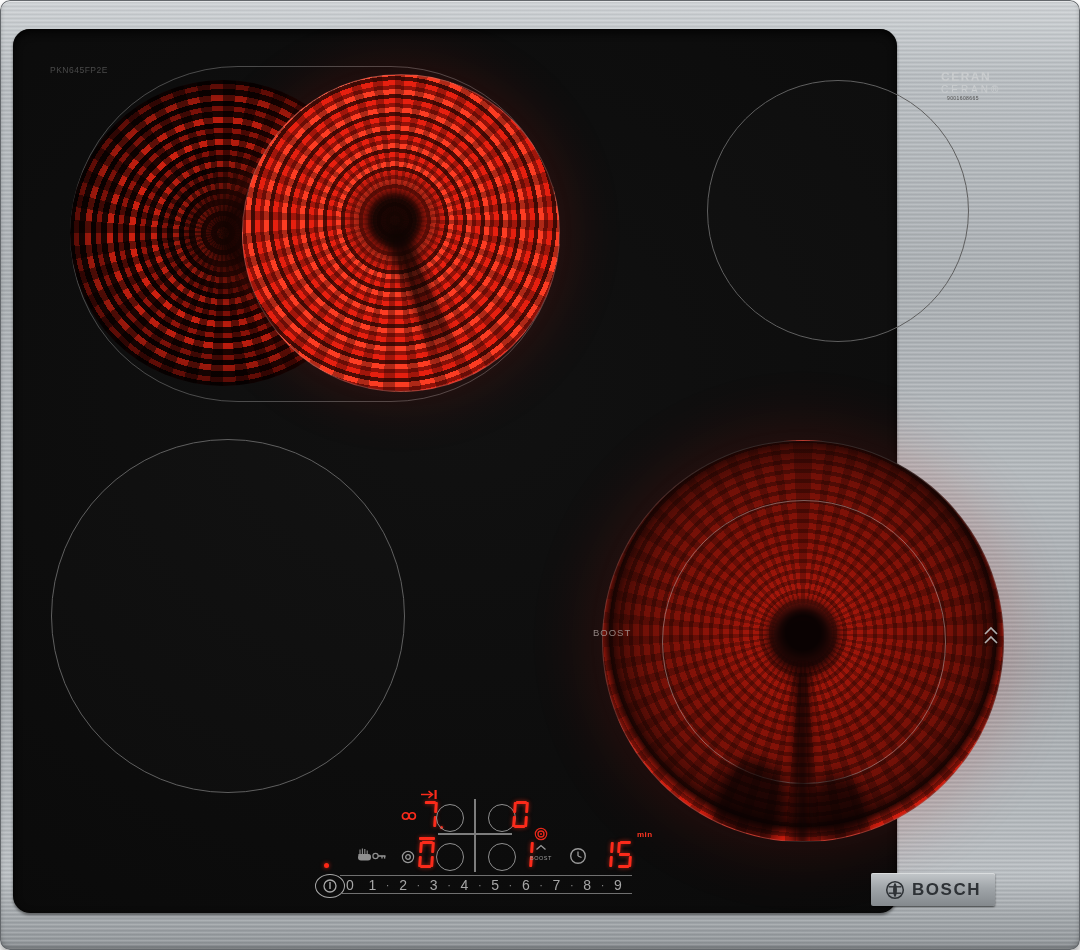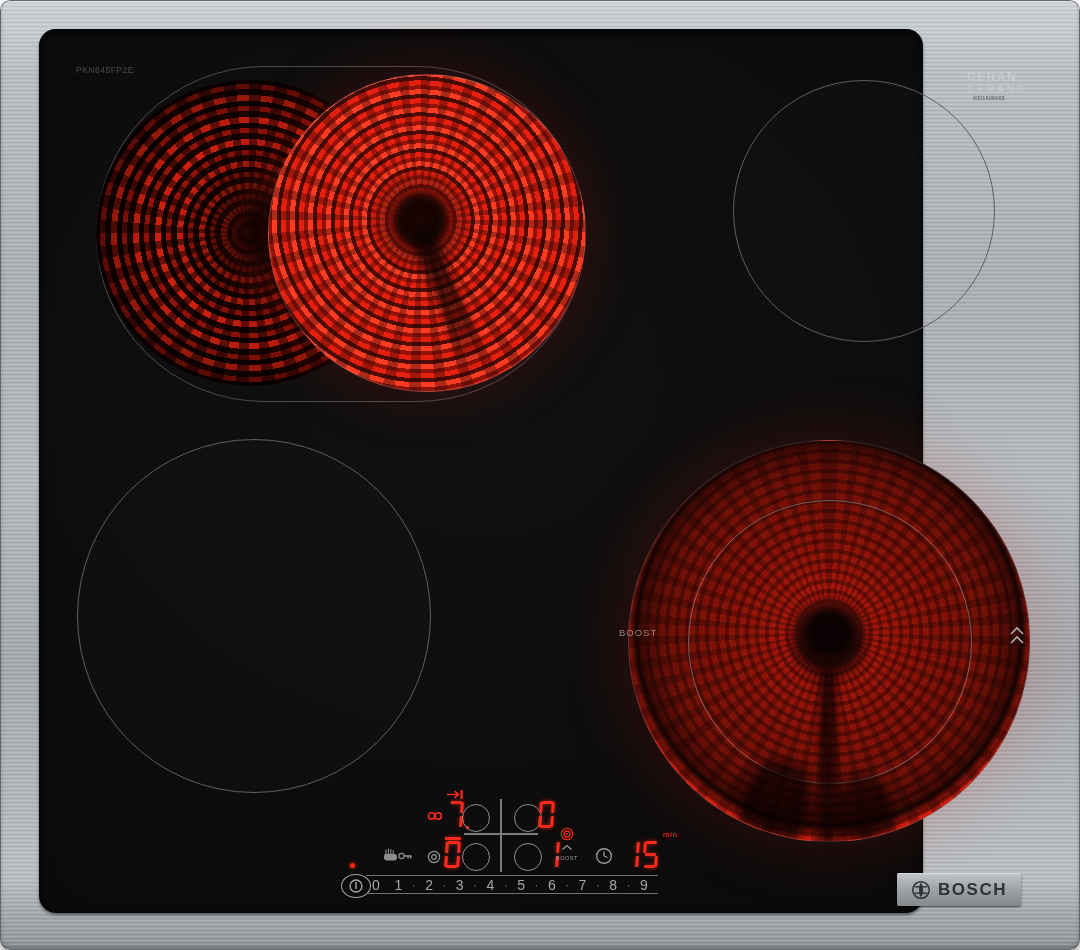--- a/index.html
+++ b/index.html
@@ -8,21 +8,21 @@
 
   
   .frame{position:absolute;inset:0;border-radius:10px;
     background:
       repeating-linear-gradient(180deg, rgba(255,255,255,.15) 0 1px, rgba(0,0,0,.05) 2px 3px, rgba(255,255,255,0) 3px 4px),
       linear-gradient(180deg,#ced2d5 0%,#b8bdc1 8%,#a9aeb2 30%,#b3b8bc 50%,#a2a7ab 70%,#b9bec2 92%,#8e9397 100%);
     box-shadow: inset 0 0 0 1px #63676b, inset 0 2px 1px rgba(255,255,255,.55),
                 inset 0 -3px 5px rgba(0,0,0,.28), 0 5px 9px rgba(0,0,0,.35);}
 
   
-  .glass{position:absolute;left:39px;top:29px;width:884px;height:884px;border-radius:17px;
+  .glass{position:absolute;left:13px;top:29px;width:884px;height:884px;border-radius:17px;
     background:radial-gradient(140% 120% at 50% 40%, #111 0%, #0b0b0b 55%, #060606 100%);
     box-shadow: inset 0 3px 9px rgba(0,0,0,.85), 0 2px 3px rgba(0,0,0,.45);}
 
   .glass *{position:absolute;}
 
   
   .model{left:37px;top:36px;font-size:8.5px;letter-spacing:.5px;color:#4a4a4a;}
   .schott{left:928px;top:41px;width:56px;color:#c9ccce;text-align:left;}
   .schott .l1{position:static;display:block;font-weight:bold;font-size:12px;letter-spacing:1.5px;}
   .schott .l2{position:static;display:block;font-size:10px;letter-spacing:3px;margin-top:0;}
@@ -91,21 +91,21 @@
   .seg-dot{left:427px;top:797px;width:3px;height:3px;border-radius:50%;background:#fb2b1b;box-shadow:0 0 3px rgba(255,48,26,.7);}
   .ext-dash{left:406px;top:808px;width:16px;height:3px;border-radius:1px;background:#fb2b1b;box-shadow:0 0 4px rgba(255,48,26,.6);}
   .inf-icon{left:388px;top:782px;width:16px;height:10px;}
   .ext-icon{left:408px;top:761px;width:18px;height:9px;}
   .dual-key{left:388px;top:821px;width:14px;height:14px;}
   .lock-key{left:343px;top:818px;width:31px;height:15px;}
   .boost-ind{left:521px;top:798px;width:14px;height:14px;}
   .boost-chev{left:522px;top:815px;width:12px;height:7px;}
   .boost-lbl{left:513px;top:826px;width:30px;text-align:center;font-size:5.5px;letter-spacing:.5px;color:#9a9a9a;}
   .clock-key{left:556px;top:818px;width:18px;height:18px;}
-  .min-lbl{left:599px;top:801px;font-size:8px;font-weight:normal;color:#ff3522;letter-spacing:.5px;padding-left:25px;}
+  .min-lbl{left:599px;top:801px;font-size:8px;font-weight:bold;color:#ff3522;letter-spacing:.5px;padding-left:25px;}
   .pwr-dot{left:311px;top:834px;width:5px;height:5px;border-radius:50%;background:#ff2715;box-shadow:0 0 4px rgba(255,40,20,.8);}
   .pwr-key{left:302px;top:845px;width:28px;height:22px;border:1.3px solid #a8a8a8;border-radius:50%;
     display:flex;align-items:center;justify-content:center;}
 
   .track{background:#707070;height:1px;width:292px;left:327px;}
   .track.t{top:846px}.track.b{top:864px}
   .slider{left:333px;top:847px;width:276px;height:17px;display:flex;justify-content:space-between;
     align-items:center;font-size:14px;color:#a6a6a6;}
   .slider span{position:static;display:inline-block;min-width:8px;text-align:center;}
   .slider span:first-child{margin-right:7px;}

